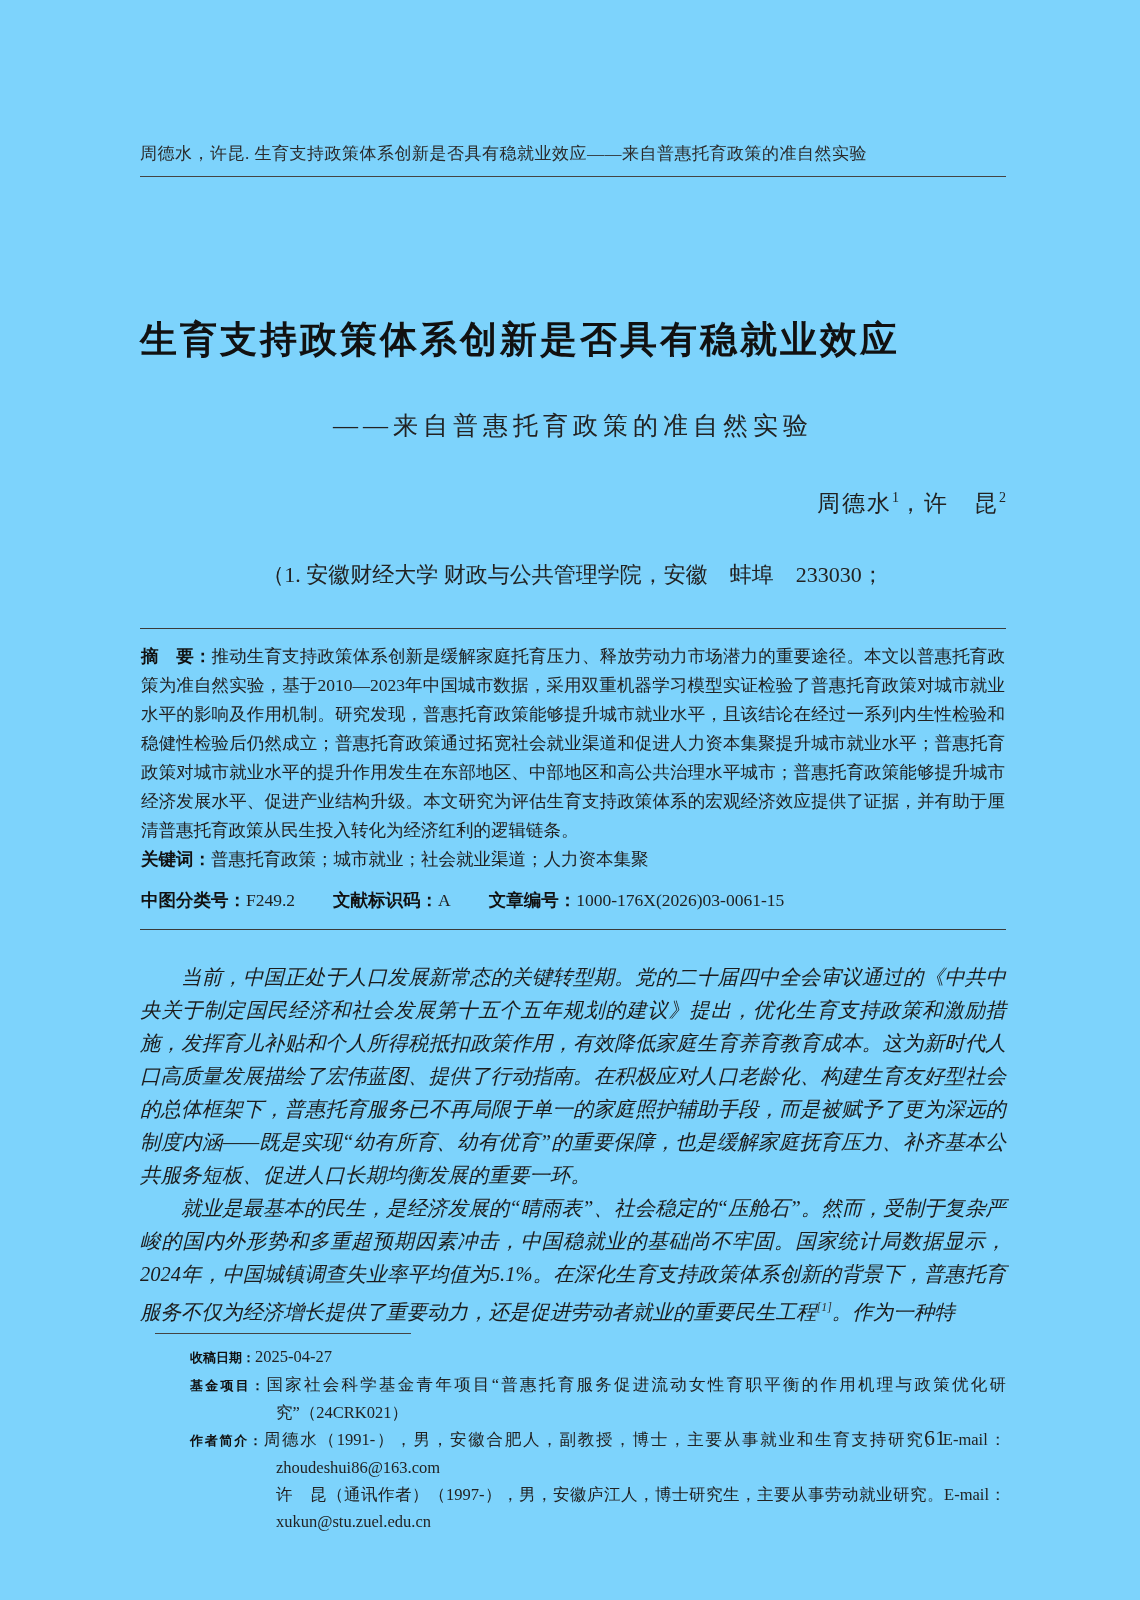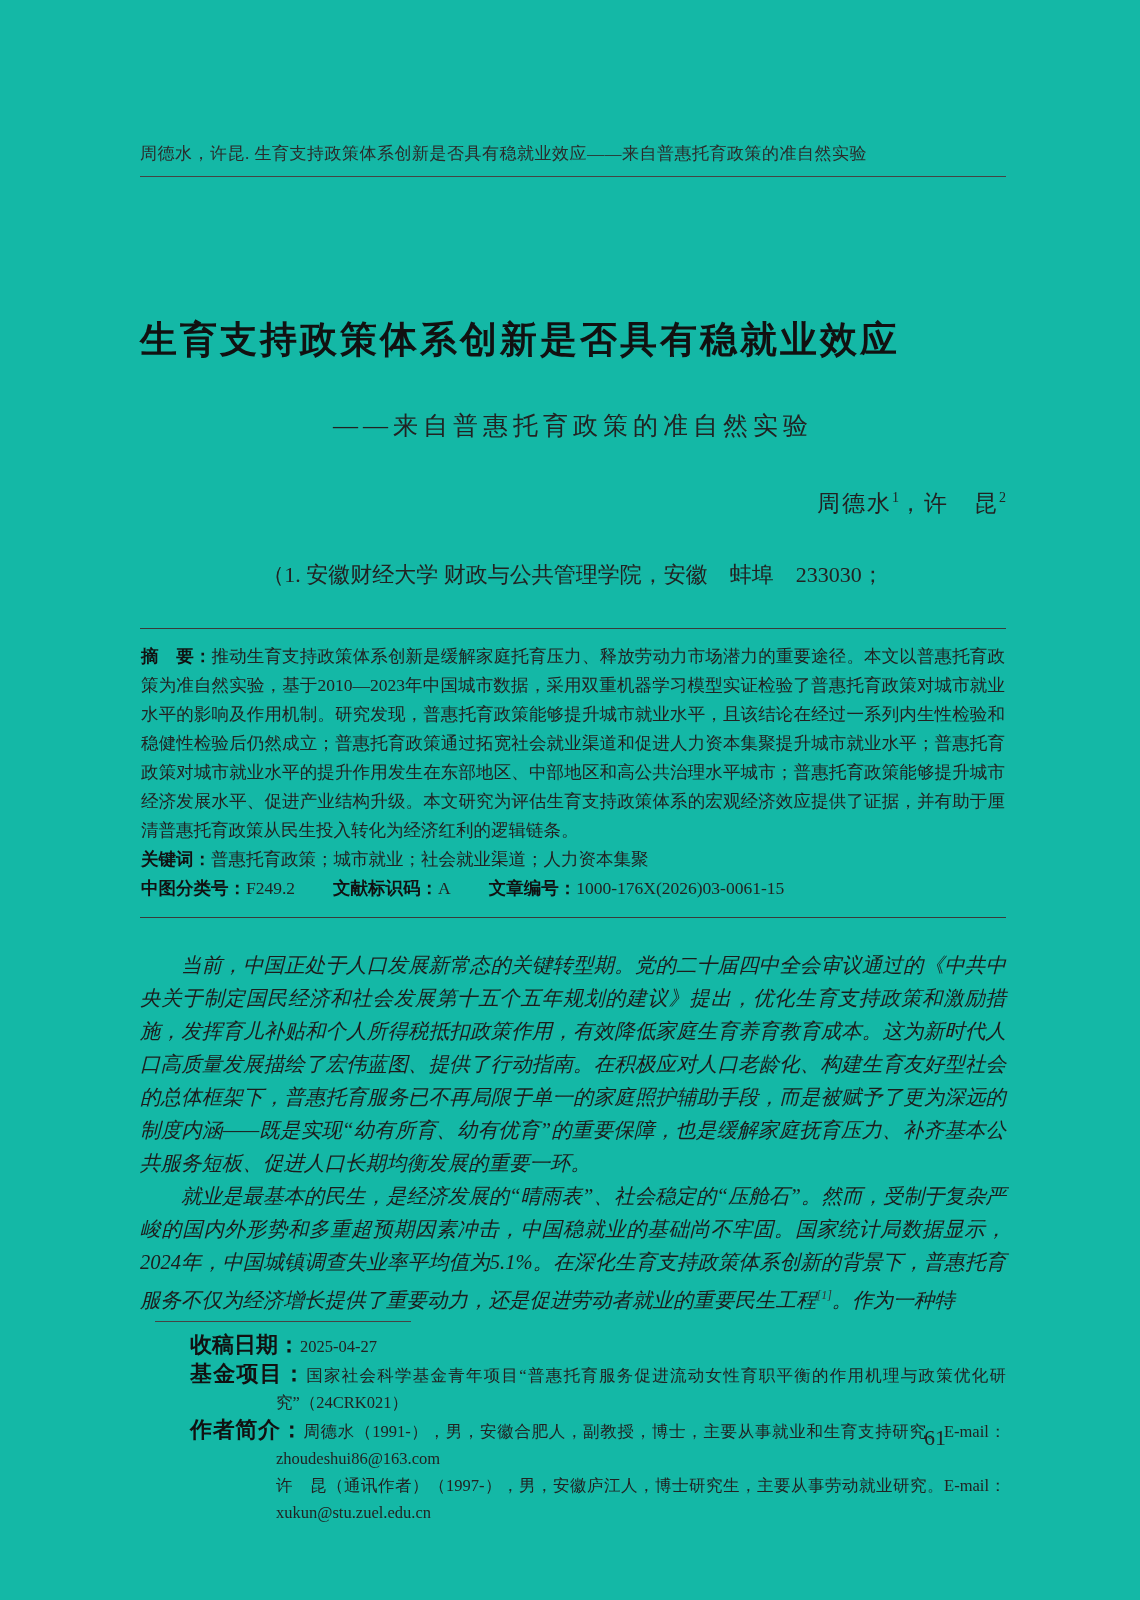--- a/index.html
+++ b/index.html
@@ -2,21 +2,21 @@
 <html><head>
 <meta charset="utf-8">
 <style>
   * { margin: 0; padding: 0; box-sizing: border-box; }
   html, body { background: #e8e8e8; }
   .page {
     position: relative;
     width: 1140px;
     height: 1600px;
     margin: 0 auto;
-    background: #14b8a6;
+    background: #7dd3fc;
     font-family: "Liberation Serif", "DejaVu Serif", serif;
     color: #1a1a1a;
     overflow: hidden;
   }
   .content {
     position: absolute;
     left: 140px;
     top: 0;
     width: 866px;
   }
@@ -79,21 +79,21 @@
     font-size: 17.5px;
     line-height: 29px;
     text-align: justify;
     color: #222;
   }
   .meta-label {
     font-family: "Liberation Sans", "DejaVu Sans", sans-serif;
     font-weight: bold;
     color: #111;
   }
-  .class-line { margin-top: 0; }
+  .class-line { margin-top: 12px; }
   .class-pair { margin-right: 38px; }
   
   .body-text { margin-top: 31px; }
   .body-text p {
     font-size: 20.5px;
     line-height: 33px;
     text-align: justify;
     text-indent: 2em;
     color: #1c1c1c;
     font-style: italic;
@@ -116,21 +116,21 @@
     margin-bottom: 9px;
   }
   .footnotes .fn-row {
     font-size: 16.5px;
     line-height: 27px;
     color: #222;
     text-align: justify;
     padding-left: 86px;
     text-indent: -86px;
   }
-  .footnotes .fn-row .meta-label { font-size: 22px; }
+  .footnotes .fn-row .meta-label { font-size: 13px; }
   .footnotes .bio-cont {
     padding-left: 86px;
     text-indent: 0;
   }
   .page-number {
     position: absolute;
     left: 924px;
     top: 1425px;
     font-size: 22px;
     color: #222;

